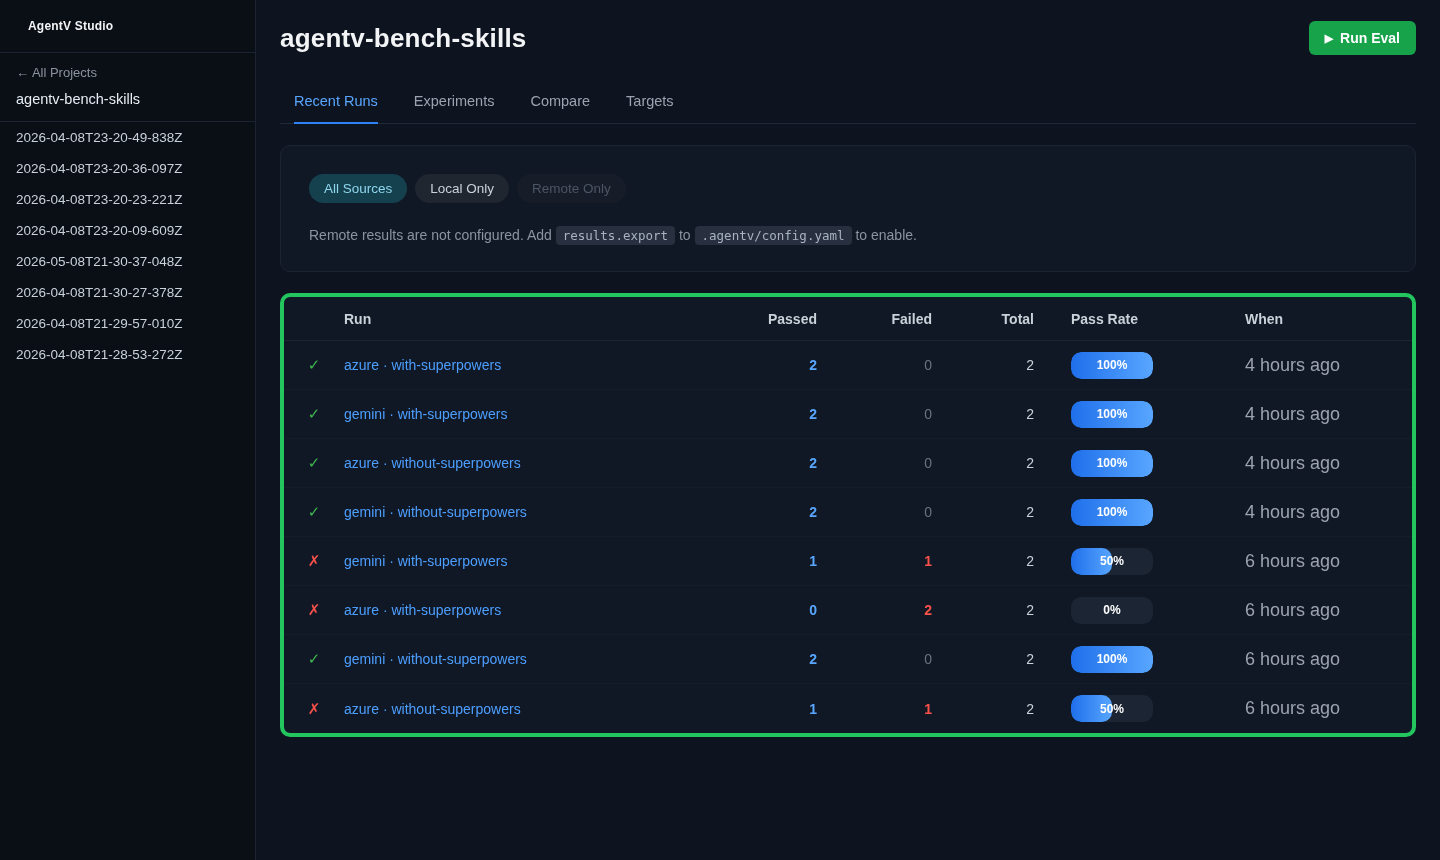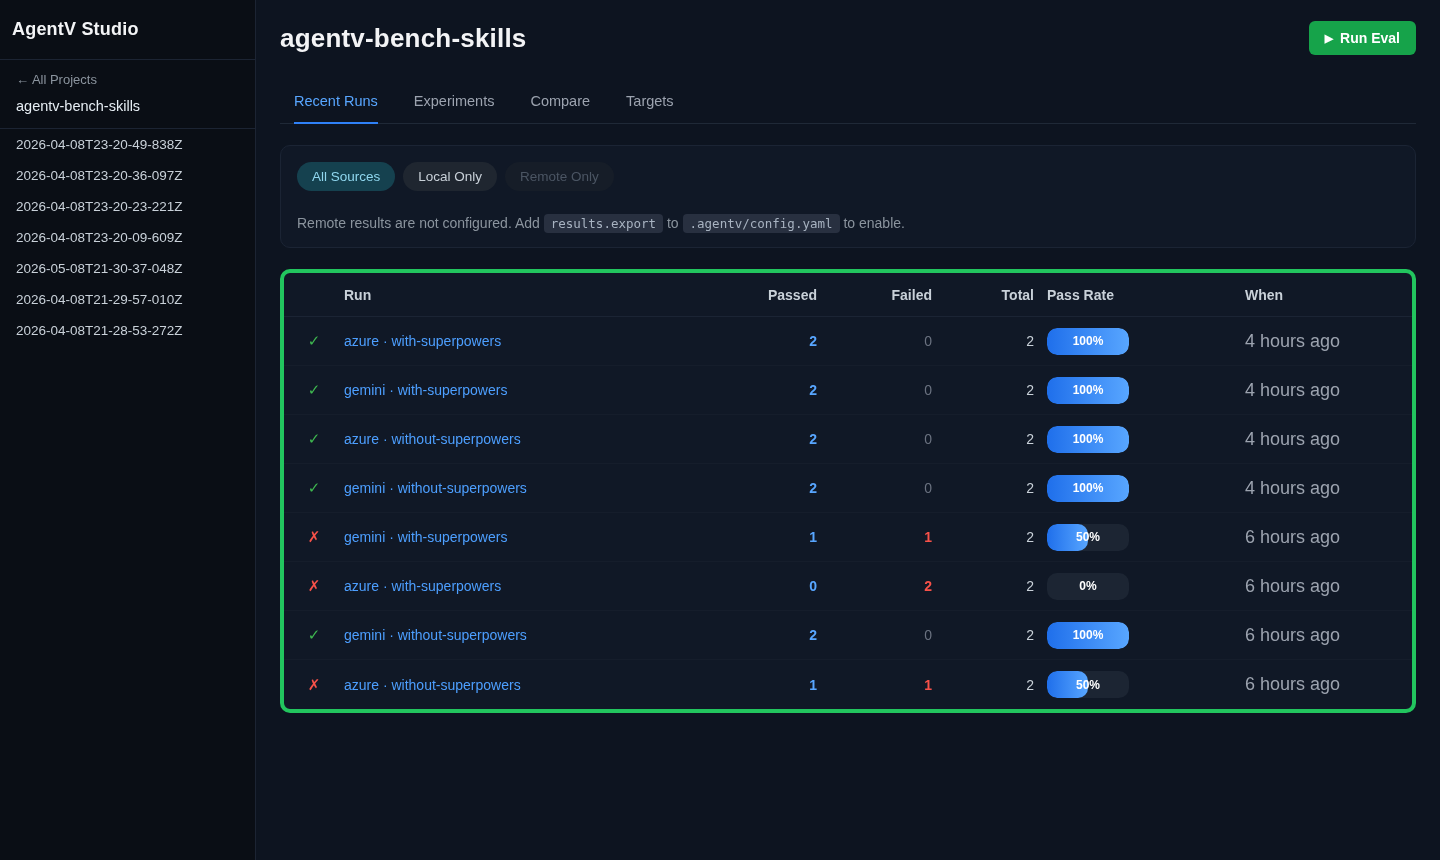--- a/index.html
+++ b/index.html
@@ -12,22 +12,22 @@
   }
 
   
   .sidebar {
     width: 256px; min-width: 256px; height: 100%;
     background: #0a0e15;
     border-right: 1px solid #1c2433;
     display: flex; flex-direction: column;
   }
   .sidebar-title {
-    padding: 19px 12px;
-    font-size: 18px; font-weight: 700; color: #f3f4f6;
+    padding: 19px 28px;
+    font-size: 12px; font-weight: 700; color: #f3f4f6;
     border-bottom: 1px solid #1c2433;
     letter-spacing: .2px;
   }
   .sidebar-project {
     padding: 12px 16px 14px;
     border-bottom: 1px solid #1c2433;
   }
   .back-link { font-size: 13px; color: #8b949e; cursor: pointer; display:block; }
   .project-name { margin-top: 11px; font-size: 14.5px; color: #e6edf3; }
   .runs-label {
@@ -73,21 +73,21 @@
     margin-bottom: -1px;
   }
   .tab.active { color: #58a6ff; border-bottom-color: #2f81f7; }
 
   
   .filter-card {
     margin-top: 21px;
     background: #101826;
     border: 1px solid #1b2434;
     border-radius: 10px;
-    padding: 16px;
+    padding: 28px;
   }
   .pill-row { display: flex; gap: 8px; }
   .pill {
     border: none; border-radius: 16px;
     padding: 7px 15px;
     font-size: 13.5px;
     font-family: "Liberation Sans", sans-serif;
     cursor: pointer;
   }
   .pill-active { background: #15414f; color: #8fd6ee; }
@@ -121,21 +121,21 @@
 
   .c-status { text-align: center; font-size: 15px; }
   .c-status.pass { color: #3fb950; }
   .c-status.fail { color: #f85149; }
   .c-run { font-size: 14px; color: #4d9fff; }
   .c-passed, .c-failed, .c-total { text-align: right; font-size: 14px; }
   .c-passed { color: #58a6ff; font-weight: 600; }
   .c-failed.zero { color: #6b7280; }
   .c-failed.nonzero { color: #f85149; font-weight: 600; }
   .c-total { color: #c9d1d9; }
-  .c-rate { padding-left: 13px; }
+  .c-rate { padding-left: 37px; }
   .c-when { font-size: 18px; color: #9ca3af; }
 
   .rate-pill {
     position: relative;
     width: 82px; height: 27px;
     border-radius: 10px;
     background: #1c2533;
     overflow: hidden;
   }
   .rate-fill {
@@ -157,20 +157,21 @@
   <div class="sidebar-project">
     <span class="back-link">← All Projects</span>
     <div class="project-name">agentv-bench-skills</div>
   </div>
   <nav>
       <div class="run-item">2026-04-08T23-20-49-838Z</div>
       <div class="run-item">2026-04-08T23-20-36-097Z</div>
       <div class="run-item">2026-04-08T23-20-23-221Z</div>
       <div class="run-item">2026-04-08T23-20-09-609Z</div>
       <div class="run-item">2026-05-08T21-30-37-048Z</div>
+      <div class="run-item">2026-04-08T21-30-27-378Z</div>
       <div class="run-item">2026-04-08T21-29-57-010Z</div>
       <div class="run-item">2026-04-08T21-28-53-272Z</div>
     </nav>
 </aside>
 
 <main class="main">
 
   <div class="main-header">
     <h1 class="page-title">agentv-bench-skills</h1>
     <button class="run-eval-btn">

